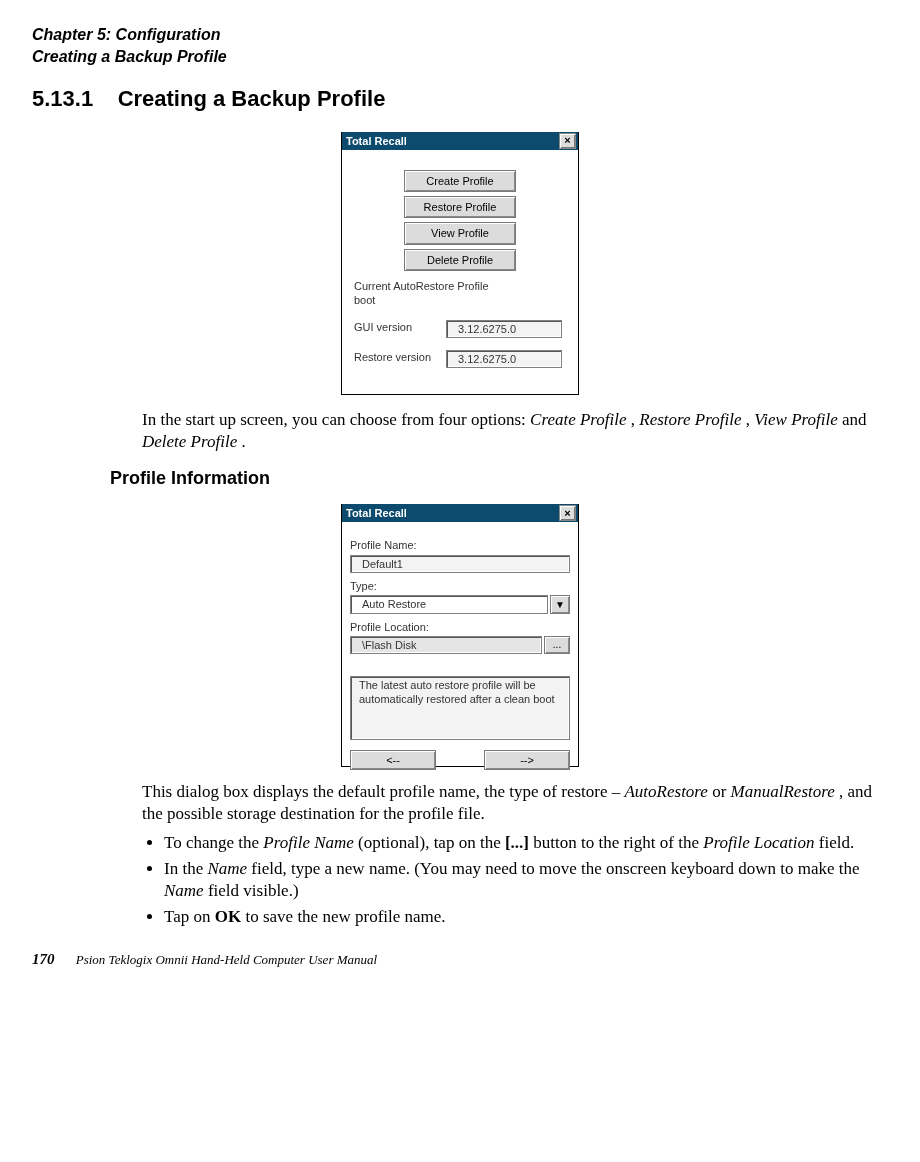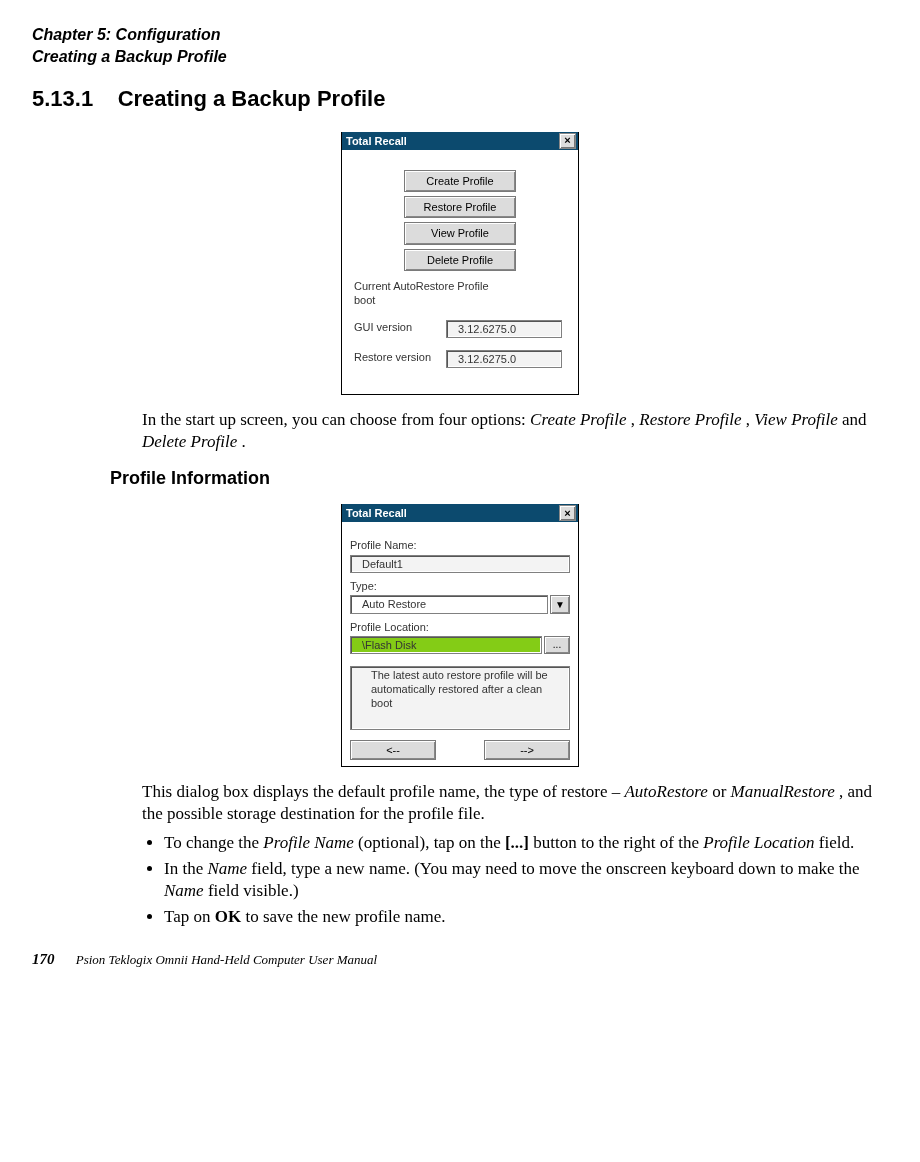--- a/index.html
+++ b/index.html
@@ -125,26 +125,26 @@
     width:18px;
     background:#dcdcdc;
     border:1px solid #7a7a7a;
     box-shadow: inset 1px 1px 0 #fff, inset -1px -1px 0 #888;
     display:flex;align-items:center;justify-content:center;
     font-size:10px;
     cursor:pointer;
     margin-left:2px;
   }
   .desc-box{
-    margin-top:12px;
+    margin-top:22px;
     height:58px;
     font-size:11px;
     color:#333;
     line-height:1.25;
-    padding:2px 20px;
+    padding:2px 8px;
     background:#f3f3f3;
   }
   .nav-row{display:flex;justify-content:space-between;margin-top:10px;}
   .nav-btn{
     flex:0 0 84px;
     padding:2px 0;
     text-align:center;
     background:#dcdcdc;
     border:1px solid #7a7a7a;
     box-shadow: inset 1px 1px 0 #fff, inset -1px -1px 0 #888;
@@ -223,21 +223,21 @@
       <div class="sunken text-input">Default1</div>
 
       <div class="field-label">Type:</div>
       <div class="combo">
         <div class="sunken text-input" style="background:#fff;">Auto Restore</div>
         <div class="arrow">▼</div>
       </div>
 
       <div class="field-label">Profile Location:</div>
       <div class="combo">
-        <div class="sunken text-input" style="background:#84cc16;">\Flash Disk</div>
+        <div class="sunken text-input" style="background:#e5e5e5;">\Flash Disk</div>
         <div class="loc-btn" style="width:24px;">...</div>
       </div>
 
       <div class="sunken desc-box">The latest auto restore profile will be automatically restored after a clean boot</div>
 
       <div class="nav-row">
         <div class="nav-btn">&lt;--</div>
         <div class="nav-btn">--&gt;</div>
       </div>
     </div>

